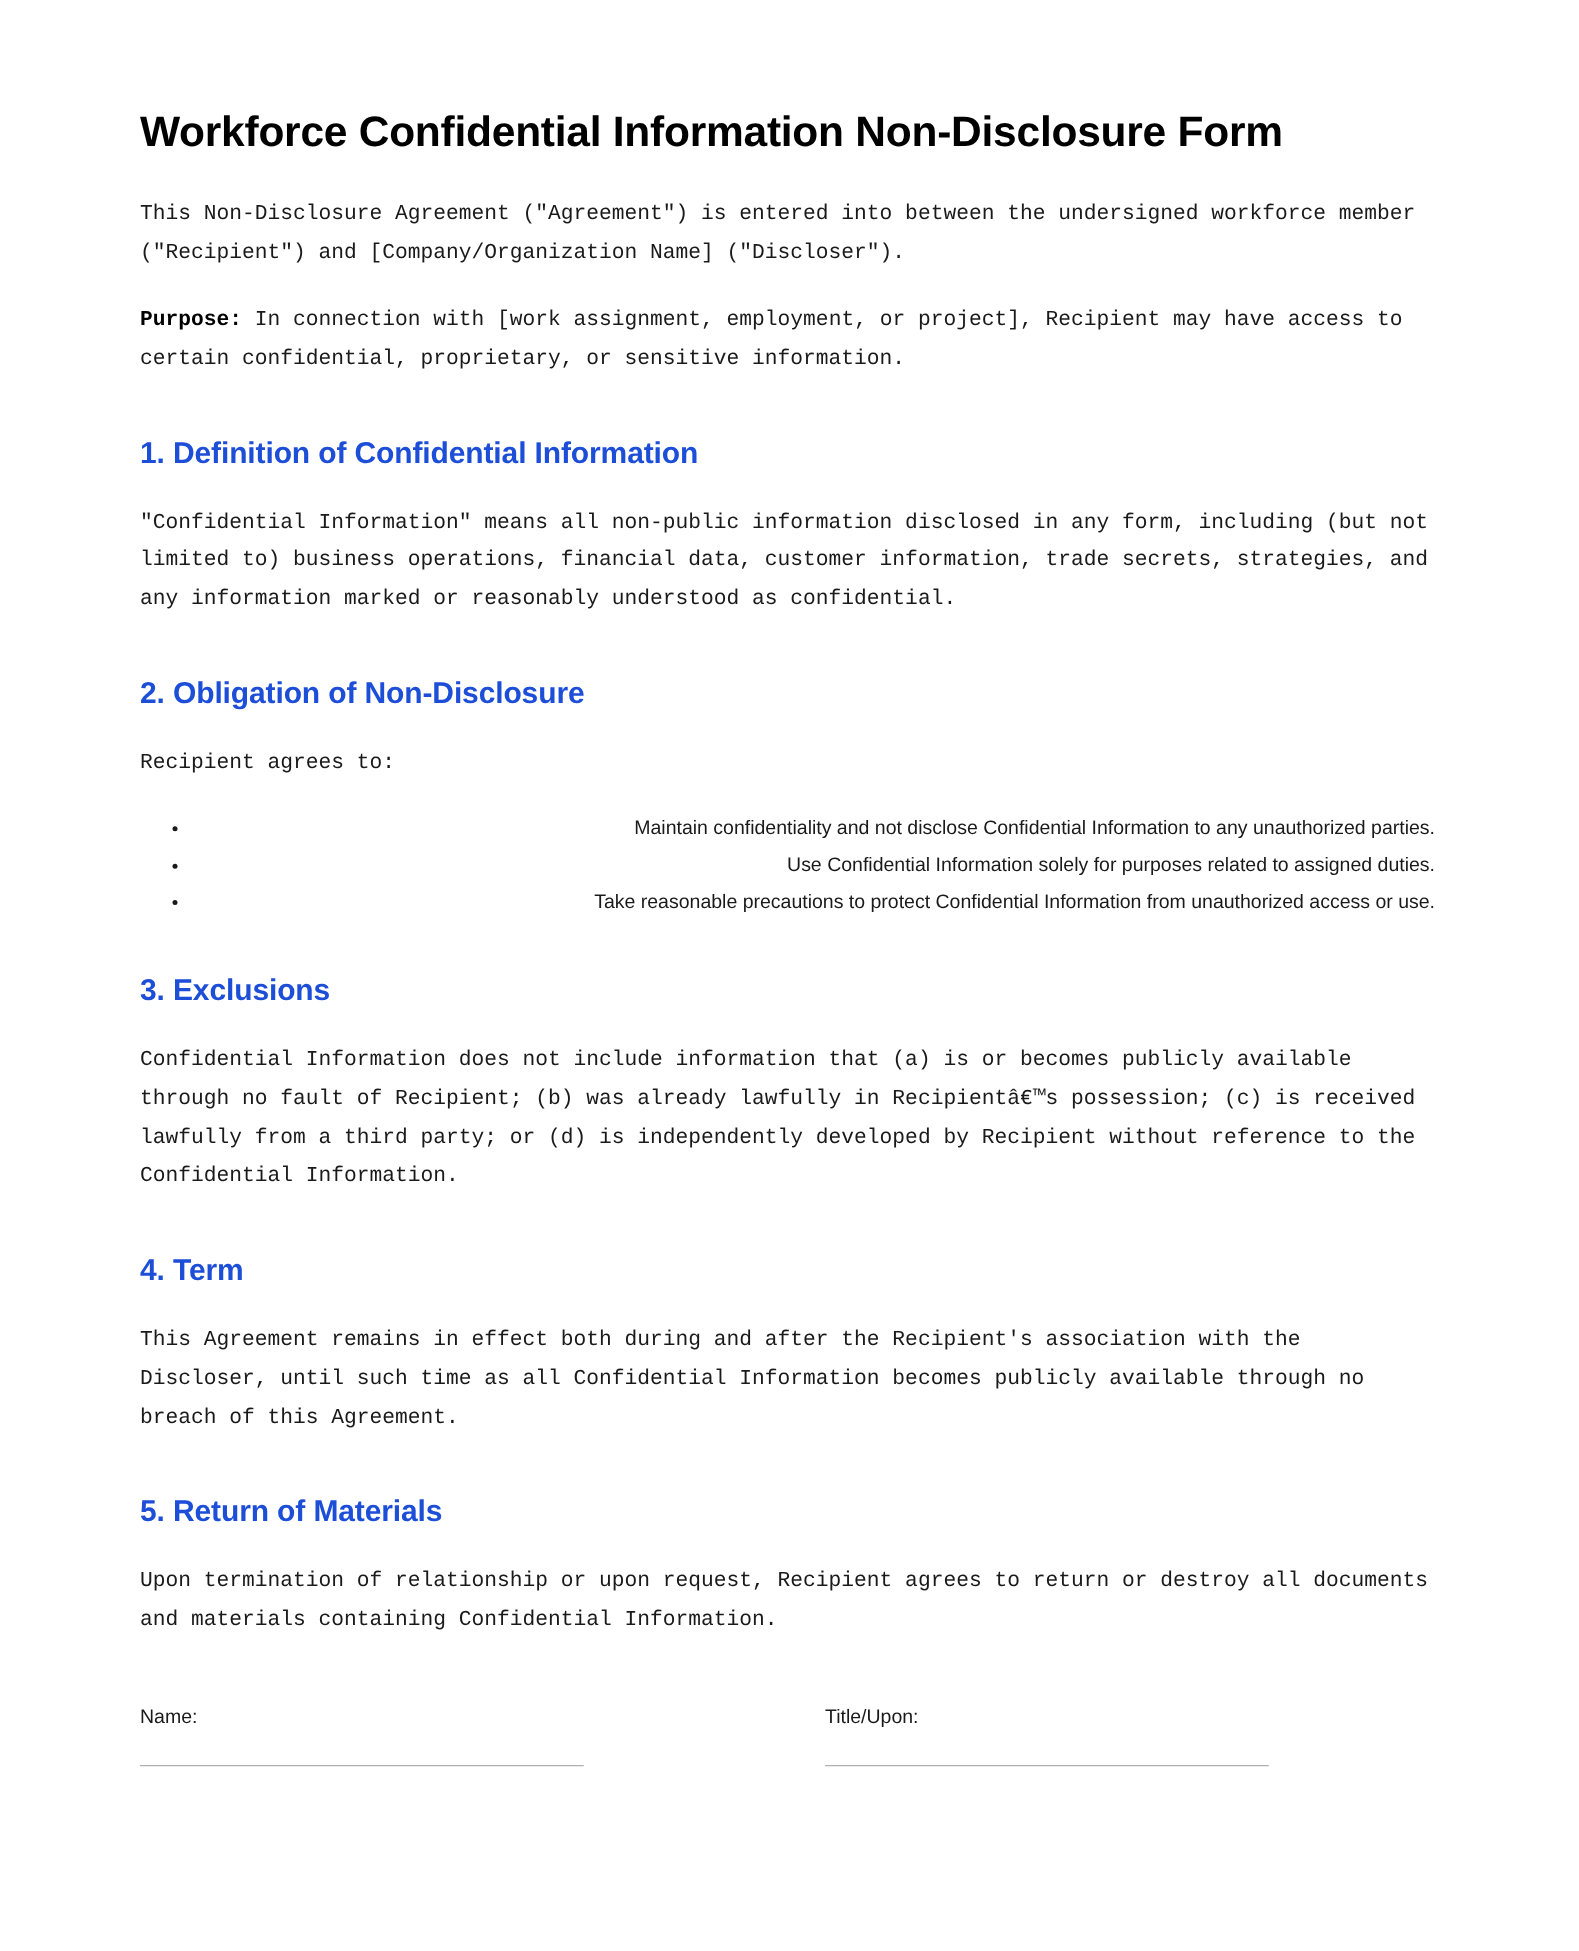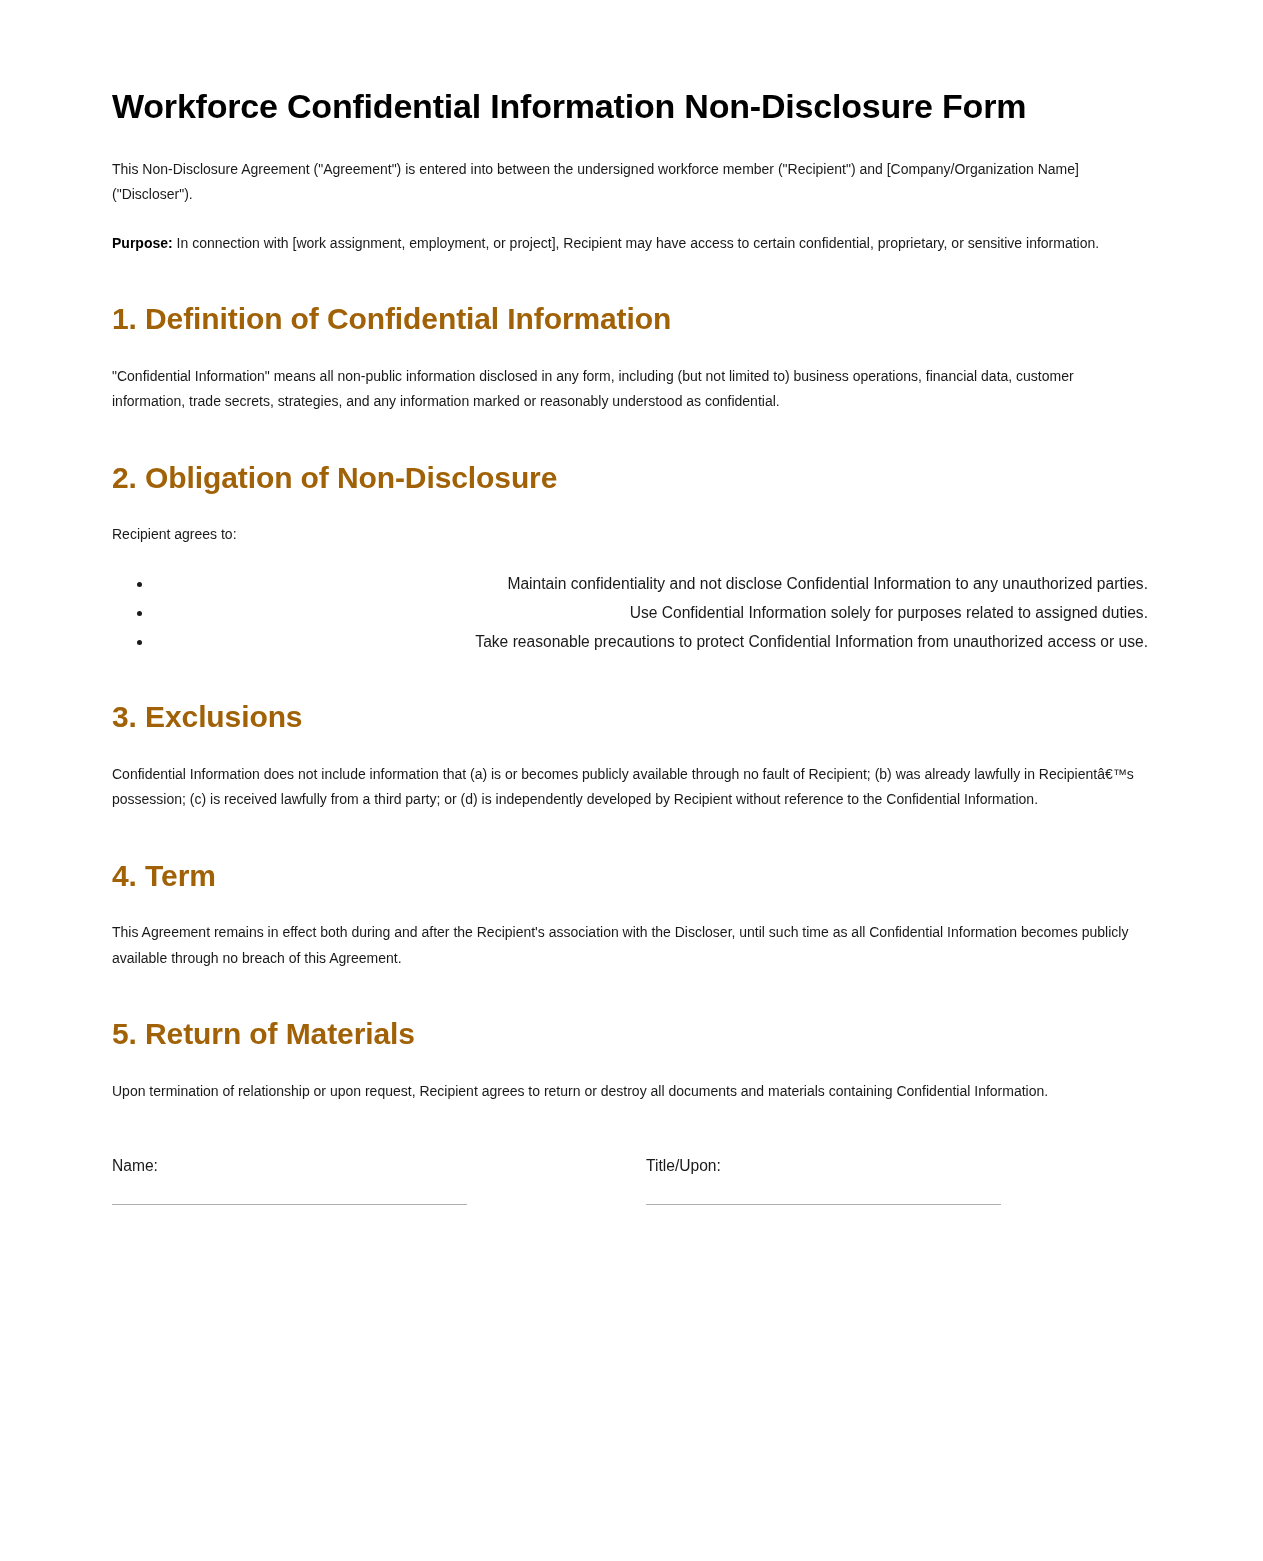--- a/index.html
+++ b/index.html
@@ -25,57 +25,58 @@
   }
   .doc-title {
     font-size: 34px;
     font-weight: bold;
     line-height: 1.2;
     letter-spacing: -0.2px;
     margin: 0 0 30px 0;
     color: #000000;
   }
   p.para {
-    font-size: 14px;
+    font-size: 17px;
     line-height: 1.82;
     margin: 0 0 23px 0;
     color: #1a1a1a;
     max-width: 1036px;
+    font-family: Liberation Mono, monospace;
   }
   p.para:last-child { margin-bottom: 0; }
   .lead-in {
     font-weight: bold;
     color: #000000;
   }
   h2.section-heading {
-    font-size: 30px;
+    font-size: 24px;
     font-weight: bold;
     line-height: 1.25;
     letter-spacing: -0.1px;
     margin: 44px 0 26px 0;
-    color: #a16207;
+    color: #1d4ed8;
   }
   ul.bullet-list {
     margin: 0 0 23px 0;
     padding-left: 41px;
     list-style-type: disc;
     text-align: right;
   }
   ul.bullet-list li {
     font-size: 15.6px;
     line-height: 1.62;
     margin: 0 0 4px 0;
     color: #1a1a1a;
     padding-left: 3px;
   }
   .section-block { margin: 0; }
   .signature-row {
     display: flex;
     margin-top: 50px;
-    gap: 2px;
+    gap: 16px;
   }
   .signature-field {
     width: 355px;
     margin-right: 177px;
   }
   .signature-field:last-child { margin-right: 0; }
   .signature-label {
     font-size: 15.6px;
     line-height: 1.6;
     color: #1a1a1a;

